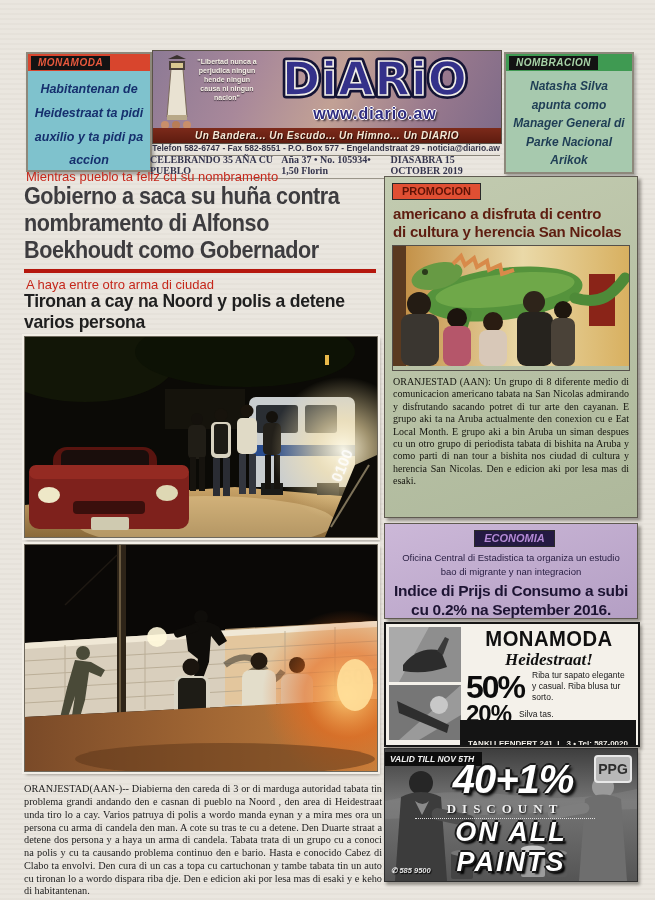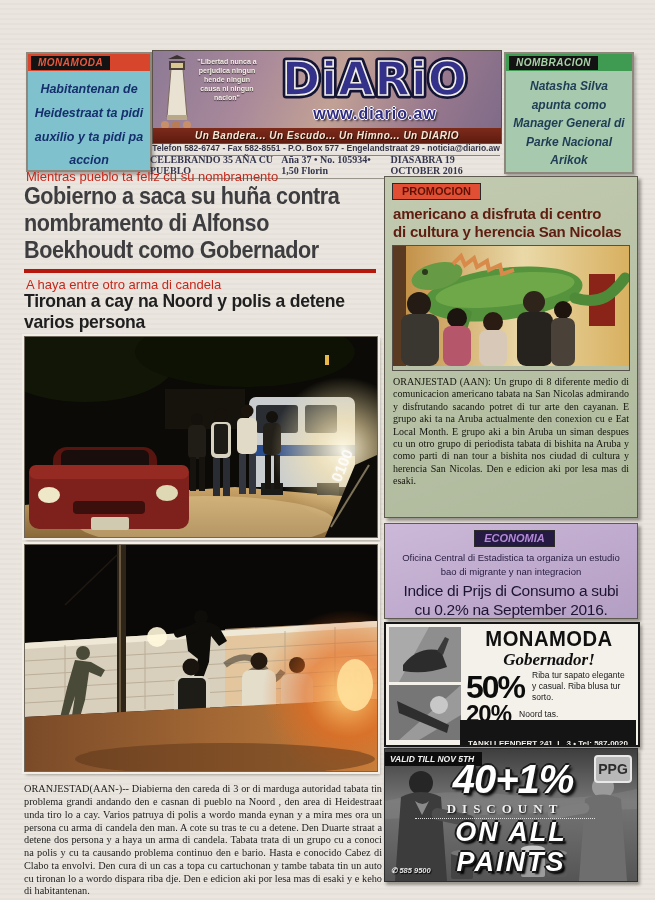--- a/index.html
+++ b/index.html
@@ -67,21 +67,21 @@
   .promo-head{margin:5px 8px 0;font-weight:bold;font-size:15px;line-height:17.5px;color:#5e1d10;
         white-space:nowrap;letter-spacing:-.2px;}
   .promo-photo{margin:5px 7px 0;border:1px solid #55504a;}
   .promo-body{margin:5px 8px 0;font-family:"Liberation Serif",serif;font-size:10px;
         line-height:1.24;color:#15150f;text-align:justify;}
 
   .economia{left:384px;top:523px;width:252px;height:94px;
         background:linear-gradient(160deg,#ccb8d8,#b49fc4);overflow:hidden;text-align:center;}
   .economia .label-strip{background:#241a42;color:#b48ad6;font-style:italic;}
   .eco-intro{margin:4px 9px 0;font-size:9.5px;line-height:1.45;color:#2a2044;}
-  .eco-head{margin:2px 9px 0;font-weight:normal;font-size:15.5px;line-height:19px;color:#1d1433;
+  .eco-head{margin:2px 9px 0;font-weight:bold;font-size:15.5px;line-height:19px;color:#1d1433;
         white-space:nowrap;letter-spacing:-.3px;}
 
   
   .monamoda{left:384px;top:622px;width:252px;height:121px;background:#f4f1ea;
         border:2px solid #161616;box-shadow:2px 3px 3px rgba(55,50,45,.45);overflow:hidden;}
   .mm-photos{position:absolute;left:3px;top:3px;width:72px;height:113px;display:flex;
         flex-direction:column;gap:3px;}
   .mm-photo{flex:1;overflow:hidden;}
   .mm-right{position:absolute;left:78px;top:2px;width:170px;}
   .mm-title{font-weight:bold;font-size:22px;letter-spacing:.5px;color:#101010;text-align:center;
@@ -146,38 +146,38 @@
       <text x="122" y="44" text-anchor="middle" font-family="DejaVu Sans, sans-serif" font-size="46" font-weight="bold" letter-spacing="1" fill="none" stroke="#141435" stroke-width="7" stroke-linejoin="round">DiARiO</text>
       <text x="122" y="44" text-anchor="middle" font-family="DejaVu Sans, sans-serif" font-size="46" font-weight="bold" letter-spacing="1" fill="#34318a" stroke="#f2efe8" stroke-width="1.6">DiARiO</text>
     </svg>
     <div class="abs site">www.diario.aw</div>
     <div class="abs tagline">Un Bandera...  Un Escudo...  Un Himno...  Un DIARIO</div>
   </header>
   <div class="abs contact">Telefon 582-6747  -  Fax 582-8551  -  P.O. Box 577  -  Engelandstraat 29  -  noticia@diario.aw</div>
   <div class="abs edition">
     <span>CELEBRANDO 35 AÑA CU PUEBLO</span>
     <span>Aña 37 • No. 105934• 1,50 Florin</span>
-    <span>DIASABRA 19 OCTOBER 2016</span>
+    <span>DIASABRA 15 OCTOBER 2019</span>
   </div>
 
   <aside class="abs pbox nombracion">
     <div class="strip">
       <span class="panel">NOMBRACION</span>
     </div>
     <div class="ptext">Natasha Silva apunta como Manager General di Parke Nacional Arikok</div>
   </aside>
 
   <div class="abs kicker" style="left:26px;top:169px;">Mientras pueblo ta feliz cu su nombramento</div>
   <div class="abs" style="left:24px;top:182px;width:356px;">
     <div class="hline">Gobierno a saca su huña contra</div>
     <div class="hline">nombramento di Alfonso</div>
     <div class="hline">Boekhoudt como Gobernador</div>
   </div>
   <div class="abs rule-red"></div>
-  <div class="abs kicker" style="left:26px;top:277px;">A haya entre otro arma di candela</div>
+  <div class="abs kicker" style="left:26px;top:277px;">A haya entre otro arma di ciudad</div>
   <div class="abs" style="left:24px;top:290px;width:356px;">
     <div class="subline">Tironan a cay na Noord y polis a detene</div>
     <div class="subline">varios persona</div>
   </div>
 
   <div class="abs photo-frame" style="left:24px;top:336px;width:352px;height:200px;">
     <svg width="352" height="200" viewBox="0 0 352 200">
       <defs>
         <linearGradient id="gnd1" x1="0" y1="0" x2="0" y2="1">
           <stop offset="0" stop-color="#caa468"></stop>
@@ -403,28 +403,28 @@
         <svg width="72" height="55" viewBox="0 0 72 55">
           <rect width="72" height="55" fill="#767676"></rect>
           <polygon points="72,0 72,30 30,55 10,55" fill="#9a9a9a"></polygon>
           <path d="M8,16 L60,40 L58,48 L10,28 Z" fill="#2e2e2e"></path>
           <circle cx="50" cy="20" r="9" fill="#c8c8c8"></circle>
         </svg>
       </div>
     </div>
     <div class="mm-right">
       <div class="mm-title">MONAMODA</div>
-      <div class="mm-sub">Gobernador!</div>
+      <div class="mm-sub">Heidestraat!</div>
       <div class="mm-offer">
         <span class="mm-pct1">50%</span>
         <span class="mm-otext">Riba tur sapato elegante y casual. Riba blusa tur sorto.</span>
       </div>
       <div class="mm-offer">
         <span class="mm-pct2">20%</span>
-        <span class="mm-otext">Noord tas.</span>
+        <span class="mm-otext">Silva tas.</span>
       </div>
     </div>
     <div class="mm-bar">
       <div>TANKI LEENDERT 241. L. 3  •  Tel: 587-0020</div>
       <div>9:30 - 6:30 PM</div>
     </div>
   </section>
 
   <section class="abs ppg">
     <svg width="252" height="132" viewBox="0 0 252 132" style="position:absolute;left:0;top:0;">

